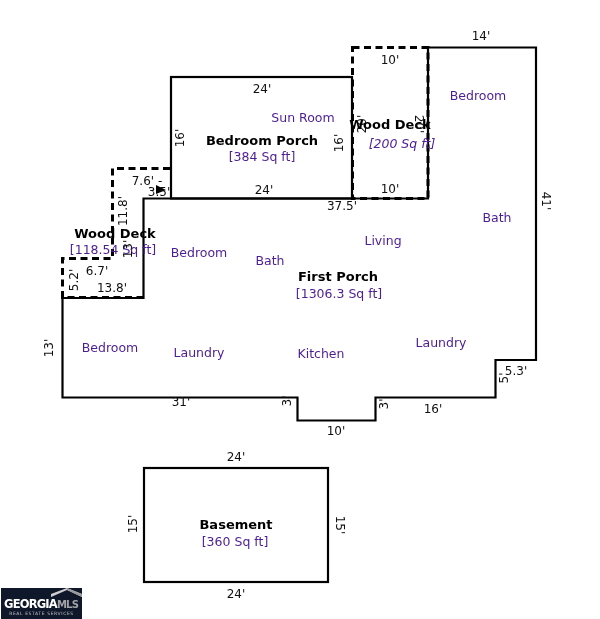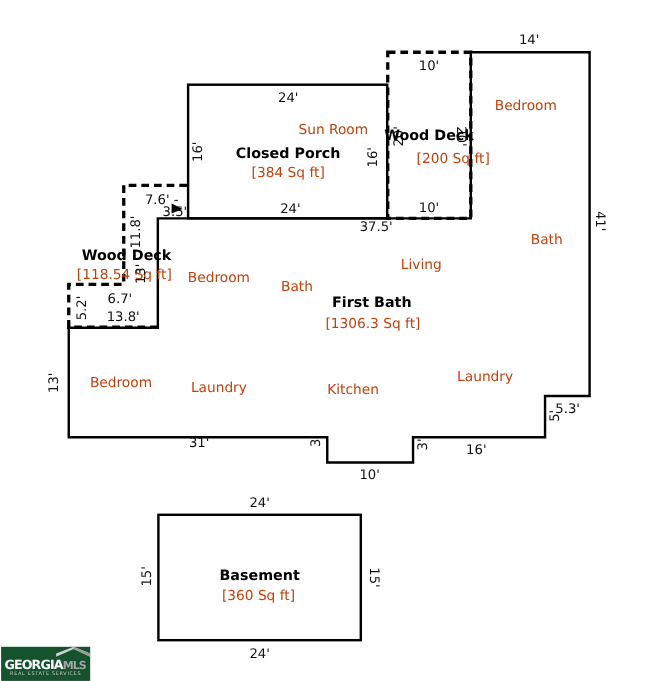--- a/index.html
+++ b/index.html
@@ -4,25 +4,25 @@
 <style>
   html,body{margin:0;padding:0;background:#fff;}
   #stage{position:relative;width:600px;height:619px;background:#ffffff;overflow:hidden;
          font-family:"DejaVu Sans",sans-serif;}
   #plan-svg{position:absolute;left:0;top:0;}
   .lbl{position:absolute;white-space:nowrap;color:#151515;line-height:1;
        transform:translate(-50%,-50%);}
   .lbl.r-90{transform:translate(-50%,-50%) rotate(-90deg);}
   .lbl.r90{transform:translate(-50%,-50%) rotate(90deg);}
   .dim{font-size:12px;color:#101010;}
-  .room{font-size:12.5px;color:#c2410c;}
+  .room{font-size:12.5px;color:#4c1d95;}
   .title{font-size:13px;font-weight:bold;color:#000;}
   
   .mls-logo{position:absolute;left:1px;top:588px;width:81px;height:31px;
-            background:#14532d;overflow:hidden;}
+            background:#0f172a;overflow:hidden;}
   .mls-logo .row{position:absolute;left:3px;top:9px;display:flex;align-items:baseline;}
   .mls-logo .geo{color:#ffffff;font-weight:bold;font-size:11.5px;letter-spacing:-0.8px;}
   .mls-logo .mls{color:#a3a4a6;font-weight:bold;font-size:10px;letter-spacing:-0.8px;}
   .mls-logo .tagline{position:absolute;left:0;top:23px;width:100%;text-align:center;
             color:#c4c4c6;font-size:4.5px;letter-spacing:0.6px;}
   .mls-logo svg{position:absolute;left:0;top:0;}
 </style>
 </head>
 <body>
 
@@ -39,49 +39,49 @@
     <path d="M170,168.5 H112.5 V258.5 H62.5 V297.5 H143.5" fill="none" stroke="#000" stroke-width="3" stroke-dasharray="7 4.5"></path>
 
     <rect x="144" y="468" width="184" height="114" fill="none" stroke="#000" stroke-width="2.2"></rect>
 
     <path d="M156,185 L166,190 L156,194 Z" fill="#000"></path>
   </svg>
 
   <div id="label-layer">
       <span class="lbl dim" style="left: 262px; top: 89px;">24'</span>
       <span class="lbl room" style="left: 262px; top: 118px; margin-left: 41px;">Sun Room</span>
-      <span class="lbl title" style="left: 262px; top: 140px;">Closed Porch</span>
+      <span class="lbl title" style="left: 262px; top: 140px;">Bedroom Porch</span>
       <span class="lbl room" style="left: 262px; top: 157px;">[384 Sq ft]</span>
       <span class="lbl dim" style="left: 264px; top: 190px;">24'</span>
       <span class="lbl dim" style="left: 294px; top: 206px; margin-left: 48px;">37.5'</span>
       <span class="lbl dim r-90" style="left: 180px; top: 138px;">16'</span>
       <span class="lbl dim r-90" style="left: 339px; top: 143px;">16'</span>
       <span class="lbl dim" style="left: 390px; top: 60px;">10'</span>
       <span class="lbl dim r-90" style="left: 362px; top: 124px;">20'</span>
       <span class="lbl title" style="left: 390px; top: 124px;">Wood Deck</span>
       <span class="lbl dim r90" style="left: 419px; top: 124px;">20'</span>
-      <span class="lbl room" style="left: 412px; top: 144px;">[200 Sq ft]</span>
+      <span class="lbl room" style="left: 402px; top: 144px; font-style: italic;">[200 Sq ft]</span>
       <span class="lbl dim" style="left: 390px; top: 189px;">10'</span>
       <span class="lbl dim" style="left: 481px; top: 36px;">14'</span>
       <span class="lbl room" style="left: 478px; top: 96px;">Bedroom</span>
       <span class="lbl dim r90" style="left: 546px; top: 201px;">41'</span>
       <span class="lbl room" style="left: 497px; top: 218px;">Bath</span>
       <span class="lbl dim" style="left: 147px; top: 181px;">7.6' -</span>
       <span class="lbl dim" style="left: 159px; top: 192px;">3.5'</span>
       <span class="lbl dim r-90" style="left: 123px; top: 211px;">11.8'</span>
       <span class="lbl title" style="left: 115px; top: 233px;">Wood Deck</span>
       <span class="lbl room" style="left: 113px; top: 250px;">[118.54 Sq ft]</span>
       <span class="lbl dim r-90" style="left: 128px; top: 249px;">13'</span>
-      <span class="lbl dim" style="left: 109px; top: 271px;">6.7'</span>
+      <span class="lbl dim" style="left: 97px; top: 271px;">6.7'</span>
       <span class="lbl dim r-90" style="left: 74px; top: 280px;">5.2'</span>
       <span class="lbl dim" style="left: 112px; top: 288px;">13.8'</span>
       <span class="lbl room" style="left: 199px; top: 253px;">Bedroom</span>
       <span class="lbl room" style="left: 270px; top: 261px;">Bath</span>
       <span class="lbl room" style="left: 383px; top: 241px;">Living</span>
-      <span class="lbl title" style="left: 338px; top: 276px;">First Bath</span>
+      <span class="lbl title" style="left: 338px; top: 276px;">First Porch</span>
       <span class="lbl room" style="left: 339px; top: 294px;">[1306.3 Sq ft]</span>
       <span class="lbl room" style="left: 441px; top: 343px;">Laundry</span>
       <span class="lbl room" style="left: 321px; top: 354px;">Kitchen</span>
       <span class="lbl room" style="left: 110px; top: 348px;">Bedroom</span>
       <span class="lbl room" style="left: 199px; top: 353px;">Laundry</span>
       <span class="lbl dim r-90" style="left: 49px; top: 348px;">13'</span>
       <span class="lbl dim" style="left: 181px; top: 402px;">31'</span>
       <span class="lbl dim r-90" style="left: 287px; top: 401px;">3'</span>
       <span class="lbl dim" style="left: 336px; top: 431px;">10'</span>
       <span class="lbl dim r-90" style="left: 384px; top: 404px;">3'</span>

